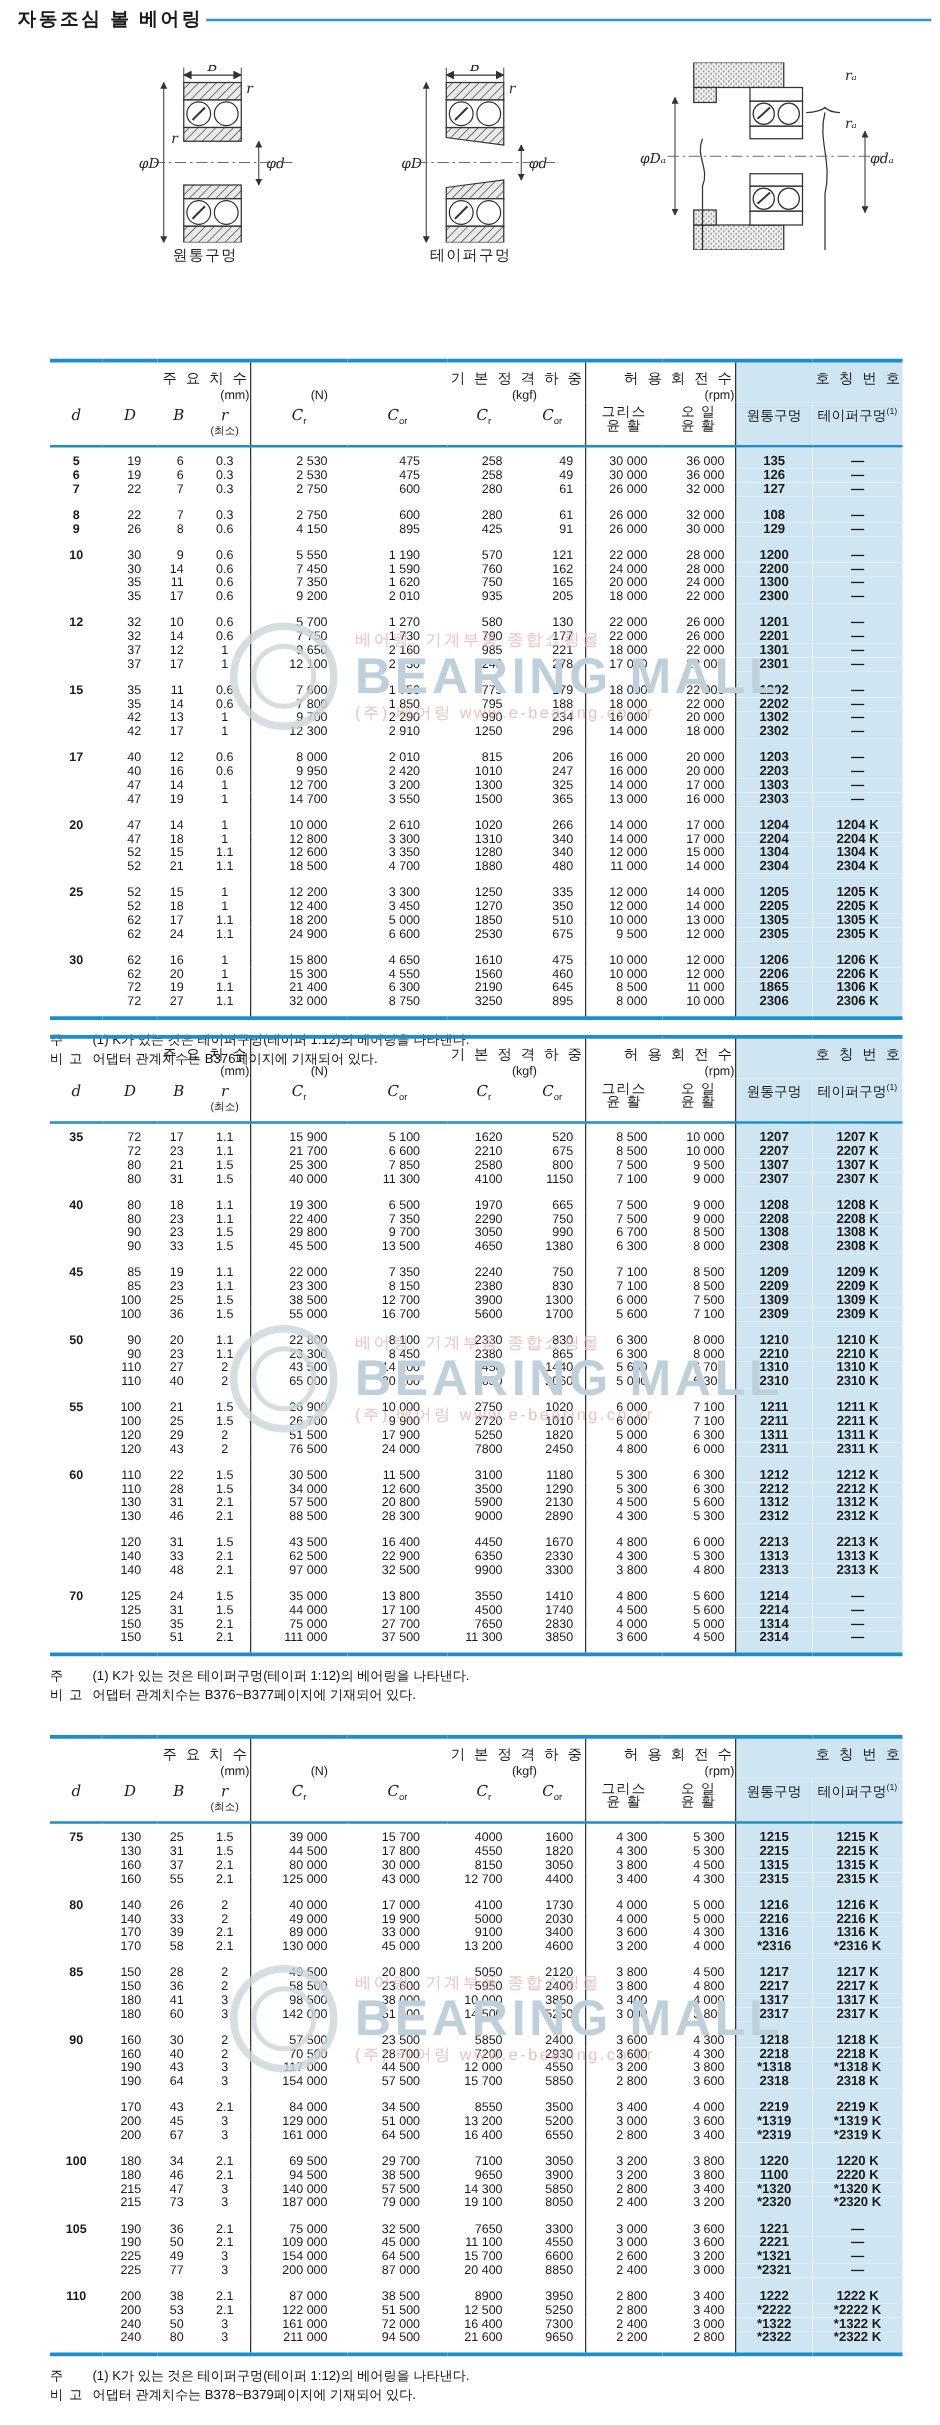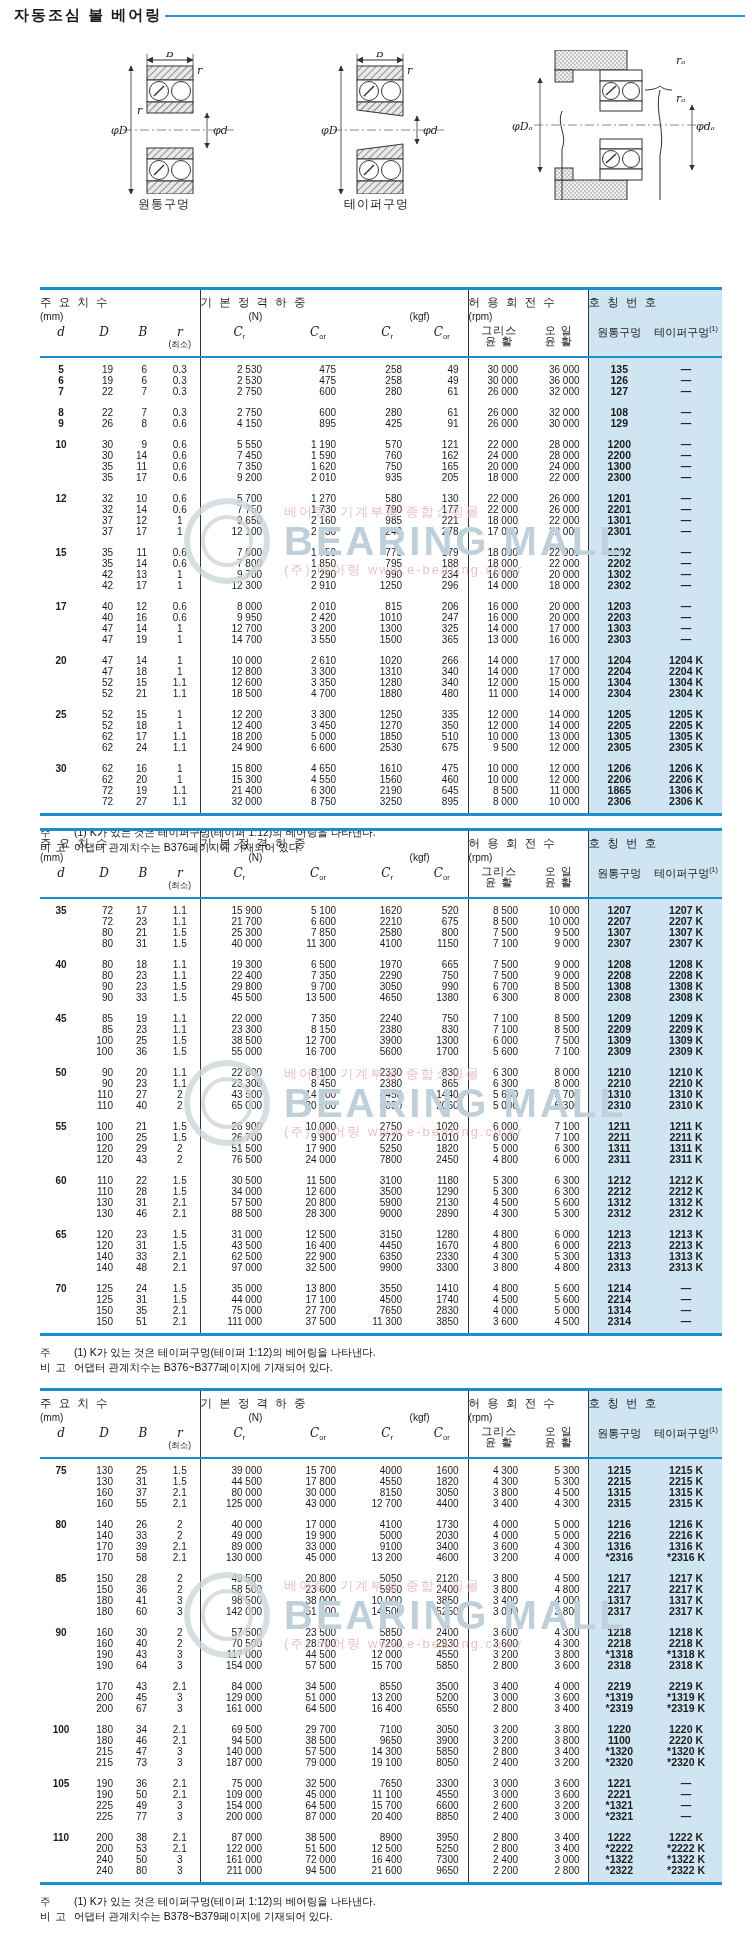--- a/index.html
+++ b/index.html
@@ -15,21 +15,21 @@
   .cap-taper{left:344px;}
   svg text{font-family:"DejaVu Serif",serif;font-style:italic;font-size:11px;fill:#222;}
 
   
   .tbl-wrap{position:absolute;left:40px;width:682px;}
   .tw1{top:287px;} .tw2{top:828px;} .tw3{top:1388px;}
   table.cat{border-collapse:collapse;table-layout:fixed;width:682px;
             border-top:3px solid #1b8ece;border-bottom:3px solid #1b8ece;}
   table.cat thead{border-bottom:2px solid #1b8ece;}
   th{font-weight:normal;padding:0;}
-  .gt{font-size:11.5px;letter-spacing:2px;padding-top:5px;vertical-align:top;text-align:left;}
+  .gt{font-size:11.5px;letter-spacing:2px;padding-top:5px;vertical-align:top;text-align:right;}
   .gt .sub{font-size:10px;letter-spacing:0;margin-top:1px;}
   .gt .nkgf{display:flex;justify-content:space-between;padding:0 38px 0 48px;}
   .cl{font-size:11px;text-align:center;vertical-align:top;padding:3px 0 5px 0;}
   .cl .math, .gt .math{font-family:"DejaVu Serif",serif;font-style:italic;font-size:12px;}
   .cl sub{font-size:7.5px;font-family:"Liberation Sans",sans-serif;font-style:normal;}
   .cl sup{font-size:7px;}
   .cl .rmin{font-size:8.5px;margin-top:0;}
   .cl .two{display:block;line-height:11px;letter-spacing:1px;}
   .br{border-right:1px solid #333;}
   .blue{background:#cfe5f2;}
@@ -1126,34 +1126,20 @@
             <td class="c6">9000</td>
             <td class="c7 br">2890</td>
             <td class="c8">4 300</td>
             <td class="c9 br">5 300</td>
             <td class="c10 blue">2312</td>
             <td class="c11 blue">2312 K</td>
           </tr>
         </tbody>
         <tbody class="grp">
           <tr>
-            <td class="c0">65</td>
-            <td class="c1">120</td>
-            <td class="c2">23</td>
-            <td class="c3 br">1.5</td>
-            <td class="c4">31 000</td>
-            <td class="c5">12 500</td>
-            <td class="c6">3150</td>
-            <td class="c7 br">1280</td>
-            <td class="c8">4 800</td>
-            <td class="c9 br">6 000</td>
-            <td class="c10 blue">1213</td>
-            <td class="c11 blue">1213 K</td>
-          </tr>
-          <tr>
             <td class="c0"></td>
             <td class="c1">120</td>
             <td class="c2">31</td>
             <td class="c3 br">1.5</td>
             <td class="c4">43 500</td>
             <td class="c5">16 400</td>
             <td class="c6">4450</td>
             <td class="c7 br">1670</td>
             <td class="c8">4 800</td>
             <td class="c9 br">6 000</td>

